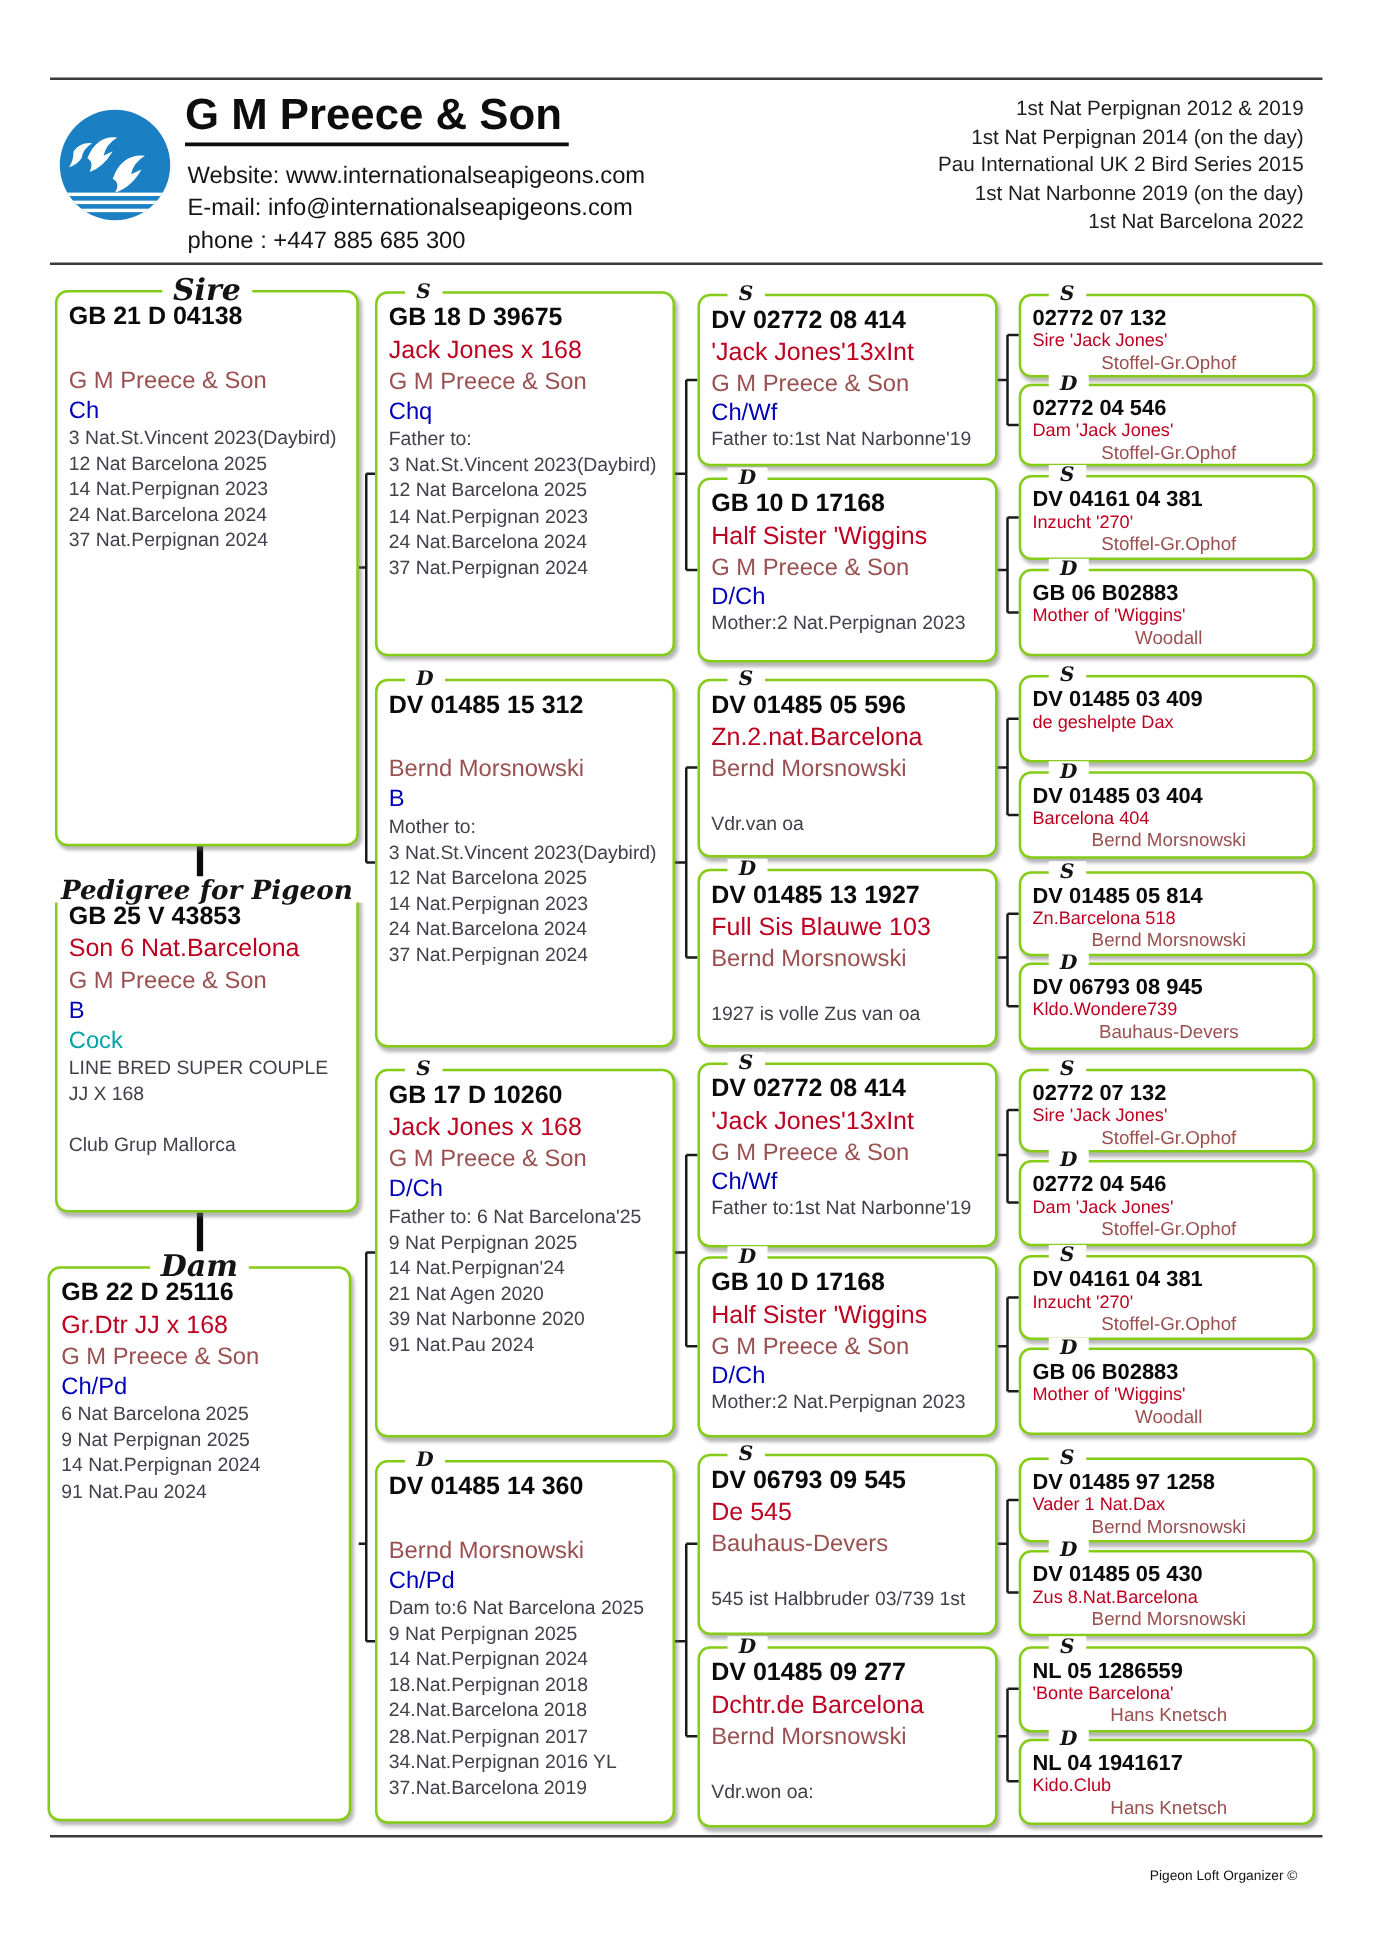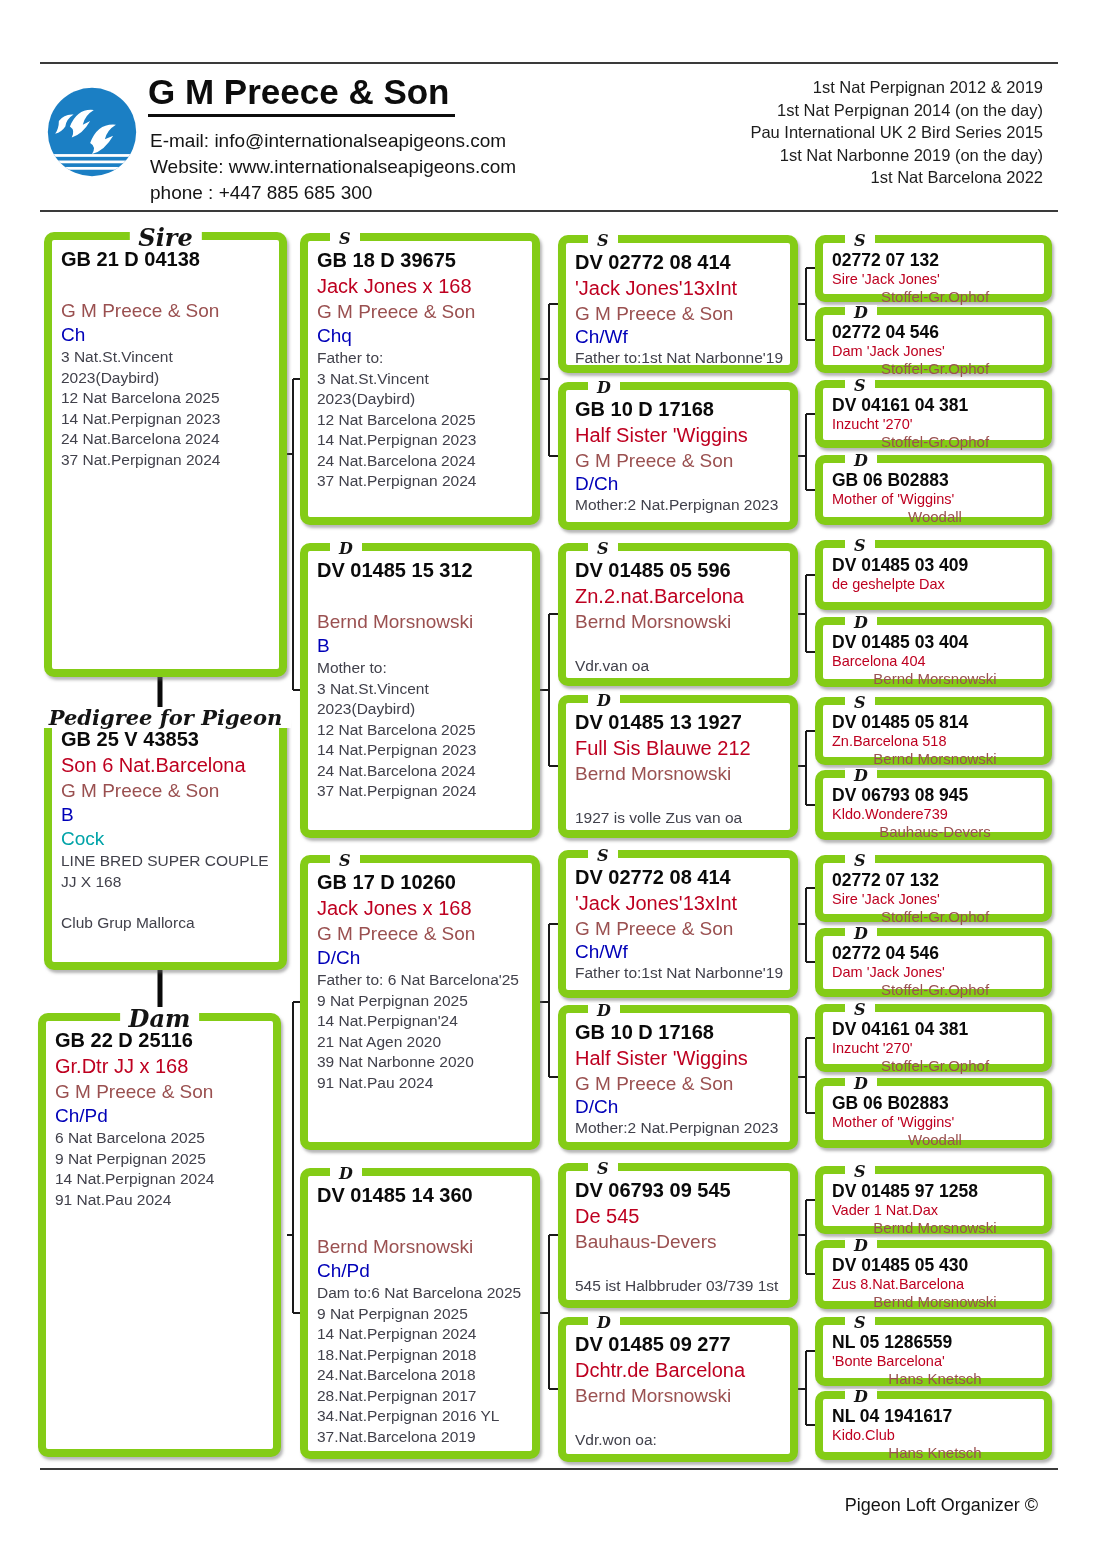--- a/index.html
+++ b/index.html
@@ -6,37 +6,37 @@
   .page{position:relative;width:1098px;height:1554px;background:#fff;overflow:hidden;
         font-family:"Liberation Sans",sans-serif;color:#111;}
   .hline{position:absolute;left:40px;width:1018px;height:2px;background:#3a3a3a;}
   
   .logo{position:absolute;left:46px;top:84px;width:92px;height:96px;}
   .title{position:absolute;left:148px;top:72px;font-size:35px;font-weight:bold;color:#0d0d0d;
          border-bottom:3px solid #0d0d0d;padding:0 6px 2px 0;white-space:nowrap;}
   .contact{position:absolute;left:150px;top:128px;font-size:19px;line-height:26px;color:#141414;}
   .achv{position:absolute;right:55px;top:76px;text-align:right;font-size:16.5px;line-height:22.5px;color:#1d1d1d;}
   
-  .pbox{position:absolute;background:#fff;border:8px solid #84cc16;border-radius:10px;
+  .pbox{position:absolute;background:#fff;border:2px solid #84cc16;border-radius:10px;
         box-shadow:2px 3px 3px rgba(110,110,110,.5);padding:6px 6px 4px 9px;box-sizing:border-box;}
   .tab{position:absolute;background:#fff;font-family:"DejaVu Serif",serif;font-weight:bold;
        font-style:italic;color:#141414;line-height:1;padding:0 9px;white-space:nowrap;}
   .tab-big{font-size:24px;top:-14px;left:50%;transform:translateX(-50%);}
   .tab-small{font-size:16px;top:-10px;left:22px;}
   .ring{font-size:20px;font-weight:bold;color:#0a0a0a;line-height:26px;min-height:26px;white-space:nowrap;}
   .nm{font-size:20px;color:#be0020;line-height:26px;min-height:26px;white-space:nowrap;}
   .fan{font-size:19px;color:#9a5050;line-height:25px;min-height:25px;white-space:nowrap;}
   .clr{font-size:19px;color:#0000b8;line-height:24px;min-height:24px;font-weight:500;}
   .sex{font-size:19px;color:#00a3a8;line-height:24px;min-height:24px;}
   .notes{font-size:15.5px;color:#41414b;line-height:20.5px;white-space:pre-line;}
   .small .ring{font-size:17.5px;line-height:22px;min-height:22px;}
   .small .nm{font-size:14.5px;line-height:17px;min-height:17px;}
   .small .fan{font-size:15px;line-height:18px;min-height:18px;text-align:center;}
   .connectors{position:absolute;left:0;top:0;}
-  .footer-credit{position:absolute;right:60px;top:1495px;font-size:18px;color:#141414;}
+  .footer-credit{position:absolute;right:60px;top:1495px;font-size:11px;color:#141414;}
 </style>
 </head>
 <body>
 
 <div class="page">
 
   <div class="hline" style="top:62px"></div>
   <div class="hline" style="top:210px"></div>
   <div class="hline" style="top:1468px"></div>
 
@@ -54,22 +54,22 @@
         <path d="M48 64 Q56 42 76 44 Q66 50 64 60 L73 56 Q64 72 50 76 Q55 68 48 64 Z" fill="#fff"></path>
         <rect x="8" y="76" width="84" height="3" fill="#fff"></rect>
         <rect x="12" y="83" width="76" height="3" fill="#fff"></rect>
         <rect x="18" y="90" width="64" height="3" fill="#fff"></rect>
       </g>
     </svg>
   </div>
 
   <div class="title">G M Preece &amp; Son</div>
   <div class="contact">
+    <div>Website: www.internationalseapigeons.com</div>
     <div>E-mail: info@internationalseapigeons.com</div>
-    <div>Website: www.internationalseapigeons.com</div>
     <div>phone : +447 885 685 300</div>
   </div>
   <div class="achv">
     <div>1st Nat Perpignan 2012 &amp; 2019</div>
     <div>1st Nat Perpignan 2014 (on the day)</div>
     <div>Pau International UK 2 Bird Series 2015</div>
     <div>1st Nat Narbonne 2019 (on the day)</div>
     <div>1st Nat Barcelona 2022</div>
   </div>
 
@@ -205,21 +205,21 @@
     <span class="tab tab-small">S</span>
     <div class="ring">DV 01485 05 596</div>
     <div class="nm">Zn.2.nat.Barcelona</div>
     <div class="fan">Bernd Morsnowski</div>
     <div class="clr" style="min-height:22px;line-height:22px"></div>
     <div class="notes">Vdr.van oa</div>
   </div>
   <div class="pbox" style="left:558px;top:695px;width:240px;height:143px">
     <span class="tab tab-small">D</span>
     <div class="ring">DV 01485 13 1927</div>
-    <div class="nm">Full Sis Blauwe 212</div>
+    <div class="nm">Full Sis Blauwe 103</div>
     <div class="fan">Bernd Morsnowski</div>
     <div class="clr" style="min-height:22px;line-height:22px"></div>
     <div class="notes">1927 is volle Zus van oa</div>
   </div>
   <div class="pbox" style="left:558px;top:850px;width:240px;height:148px">
     <span class="tab tab-small">S</span>
     <div class="ring">DV 02772 08 414</div>
     <div class="nm">'Jack Jones'13xInt</div>
     <div class="fan">G M Preece &amp; Son</div>
     <div class="clr" style="min-height:22px;line-height:22px">Ch/Wf</div>

